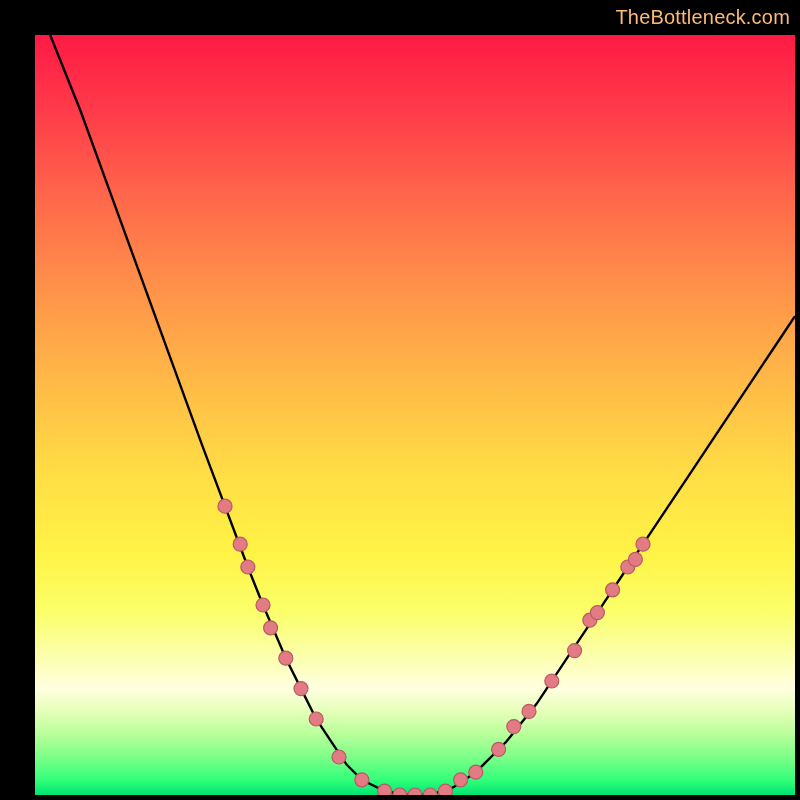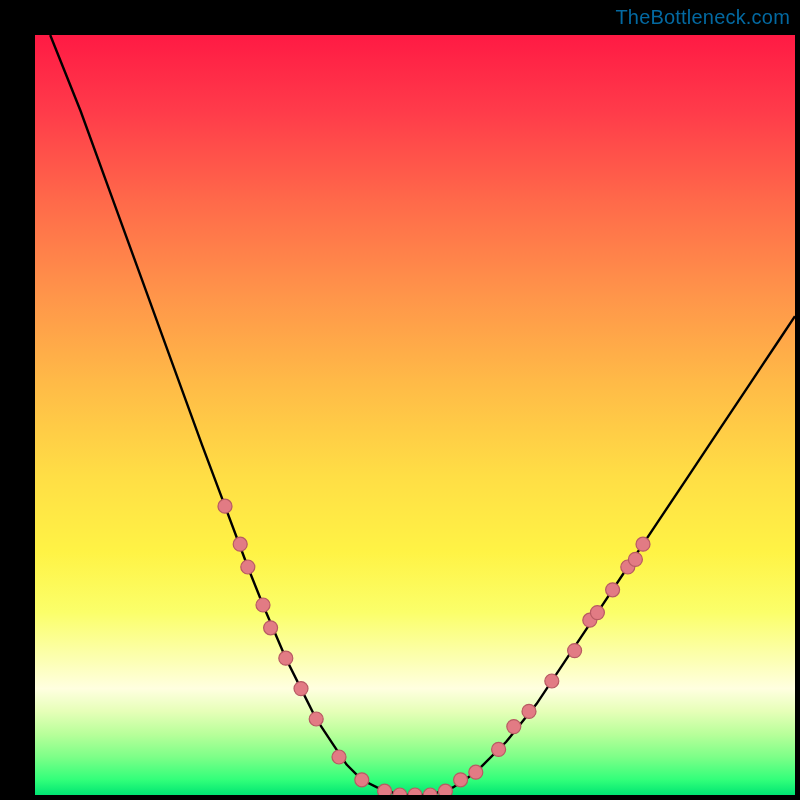--- a/index.html
+++ b/index.html
@@ -31,21 +31,21 @@
       #e6ffb8 89%,
       #b8ff9a 92%,
       #7dff88 95%,
       #32ff7a 98%,
       #00e572 100%);
   }
   .watermark {
     position: absolute;
     top: 6px;
     right: 10px;
-    color: #0369a1;
+    color: #fdba74;
     font-size: 20px;
     font-weight: 500;
     letter-spacing: 0.2px;
     z-index: 5;
   }
   svg.curve {
     position: absolute;
     left: 0;
     top: 0;
     width: 760px;

